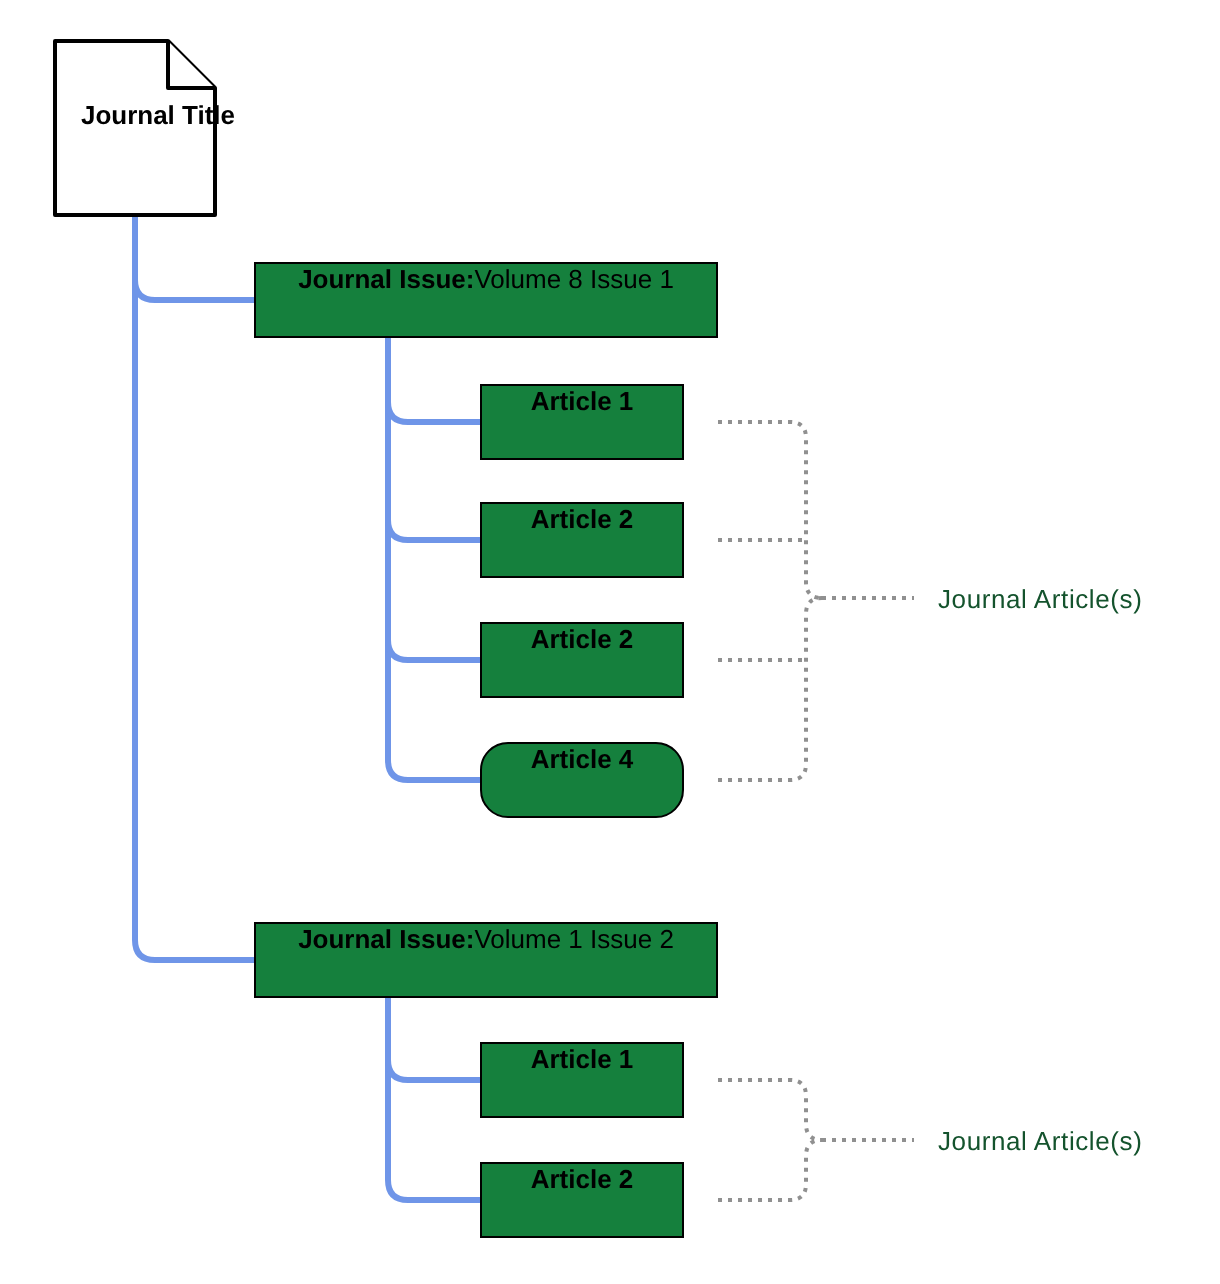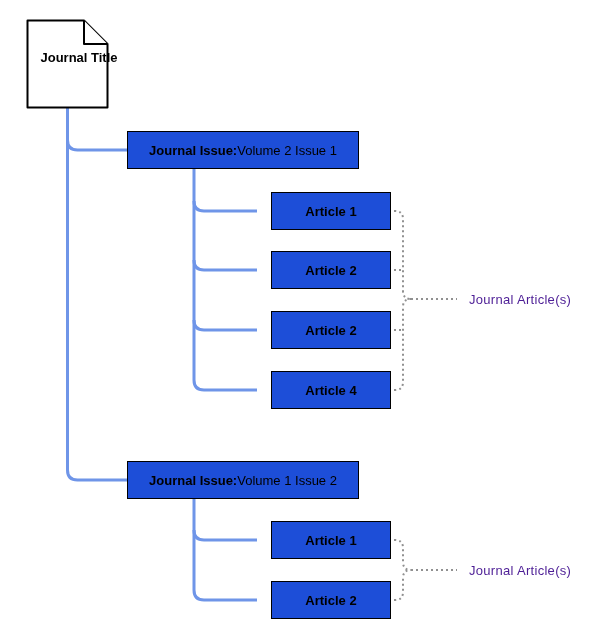--- a/index.html
+++ b/index.html
@@ -6,46 +6,45 @@
   body {
     width: 610px; height: 642px;
     background: #ffffff;
     font-family: "Liberation Sans", sans-serif;
     position: relative;
     overflow: hidden;
   }
   #connector-layer { position: absolute; top: 0; left: 0; }
   .node {
     position: absolute;
-    background: #1d4ed8;
+    background: #15803d;
     border: 1.5px solid #000000;
     box-sizing: border-box;
     display: flex;
-    align-items: center;
     justify-content: center;
     font-size: 13px;
     color: #000000;
     white-space: nowrap;
   }
   .issue-node { left: 127px; width: 232px; height: 38px; }
-  .article-node { left: 271px; width: 120px; height: 38px; font-weight: bold; }
+  .article-node { left: 240px; width: 102px; height: 38px; font-weight: bold; }
   .issue-node .prefix { font-weight: bold; }
   .doc-label {
     position: absolute;
     left: 27px; top: 50px; width: 104px;
     text-align: center;
     font-size: 13px;
     font-weight: bold;
     color: #000000;
   }
   .side-label {
     position: absolute;
     left: 469px;
     font-size: 13px;
-    color: #4c1d95;
+    color: #14532d;
     letter-spacing: 0.3px;
     white-space: nowrap;
   }
   .blue-path { fill: none; stroke: #6F95E8; stroke-width: 3; stroke-linejoin: round; }
   .dot-path  { fill: none; stroke: #909090; stroke-width: 2; stroke-dasharray: 2 3; }
   .doc-shape { fill: #ffffff; stroke: #000000; stroke-width: 2; stroke-linejoin: round; }
 </style>
 </head>
 <body>
 
@@ -73,27 +72,27 @@
   <g>
     <path class="doc-shape" d="M27.5 20.5 L84 20.5 L107.5 44 L107.5 107.5 L27.5 107.5 Z"></path>
     <path class="doc-shape" d="M84 20.5 L84 44 L107.5 44" fill="none"></path>
   </g>
 </svg>
 
 <div class="doc-label">Journal Title</div>
 
 <div class="node issue-node" style="top:131px;">
   <span class="prefix">Journal Issue:</span>
-  <span>Volume 2 Issue 1</span>
+  <span>Volume 8 Issue 1</span>
 </div>
 
 <div class="node article-node" style="top:192px;">Article 1</div>
 <div class="node article-node" style="top:251px;">Article 2</div>
 <div class="node article-node" style="top:311px;">Article 2</div>
-<div class="node article-node" style="top:371px;">Article 4</div>
+<div class="node article-node" style="top:371px;border-radius:14px;">Article 4</div>
 
 <div class="side-label" style="top:292px;">Journal Article(s)</div>
 
 <div class="node issue-node" style="top:461px;">
   <span class="prefix">Journal Issue:</span>
   <span>Volume 1 Issue 2</span>
 </div>
 
 <div class="node article-node" style="top:521px;">Article 1</div>
 <div class="node article-node" style="top:581px;">Article 2</div>

